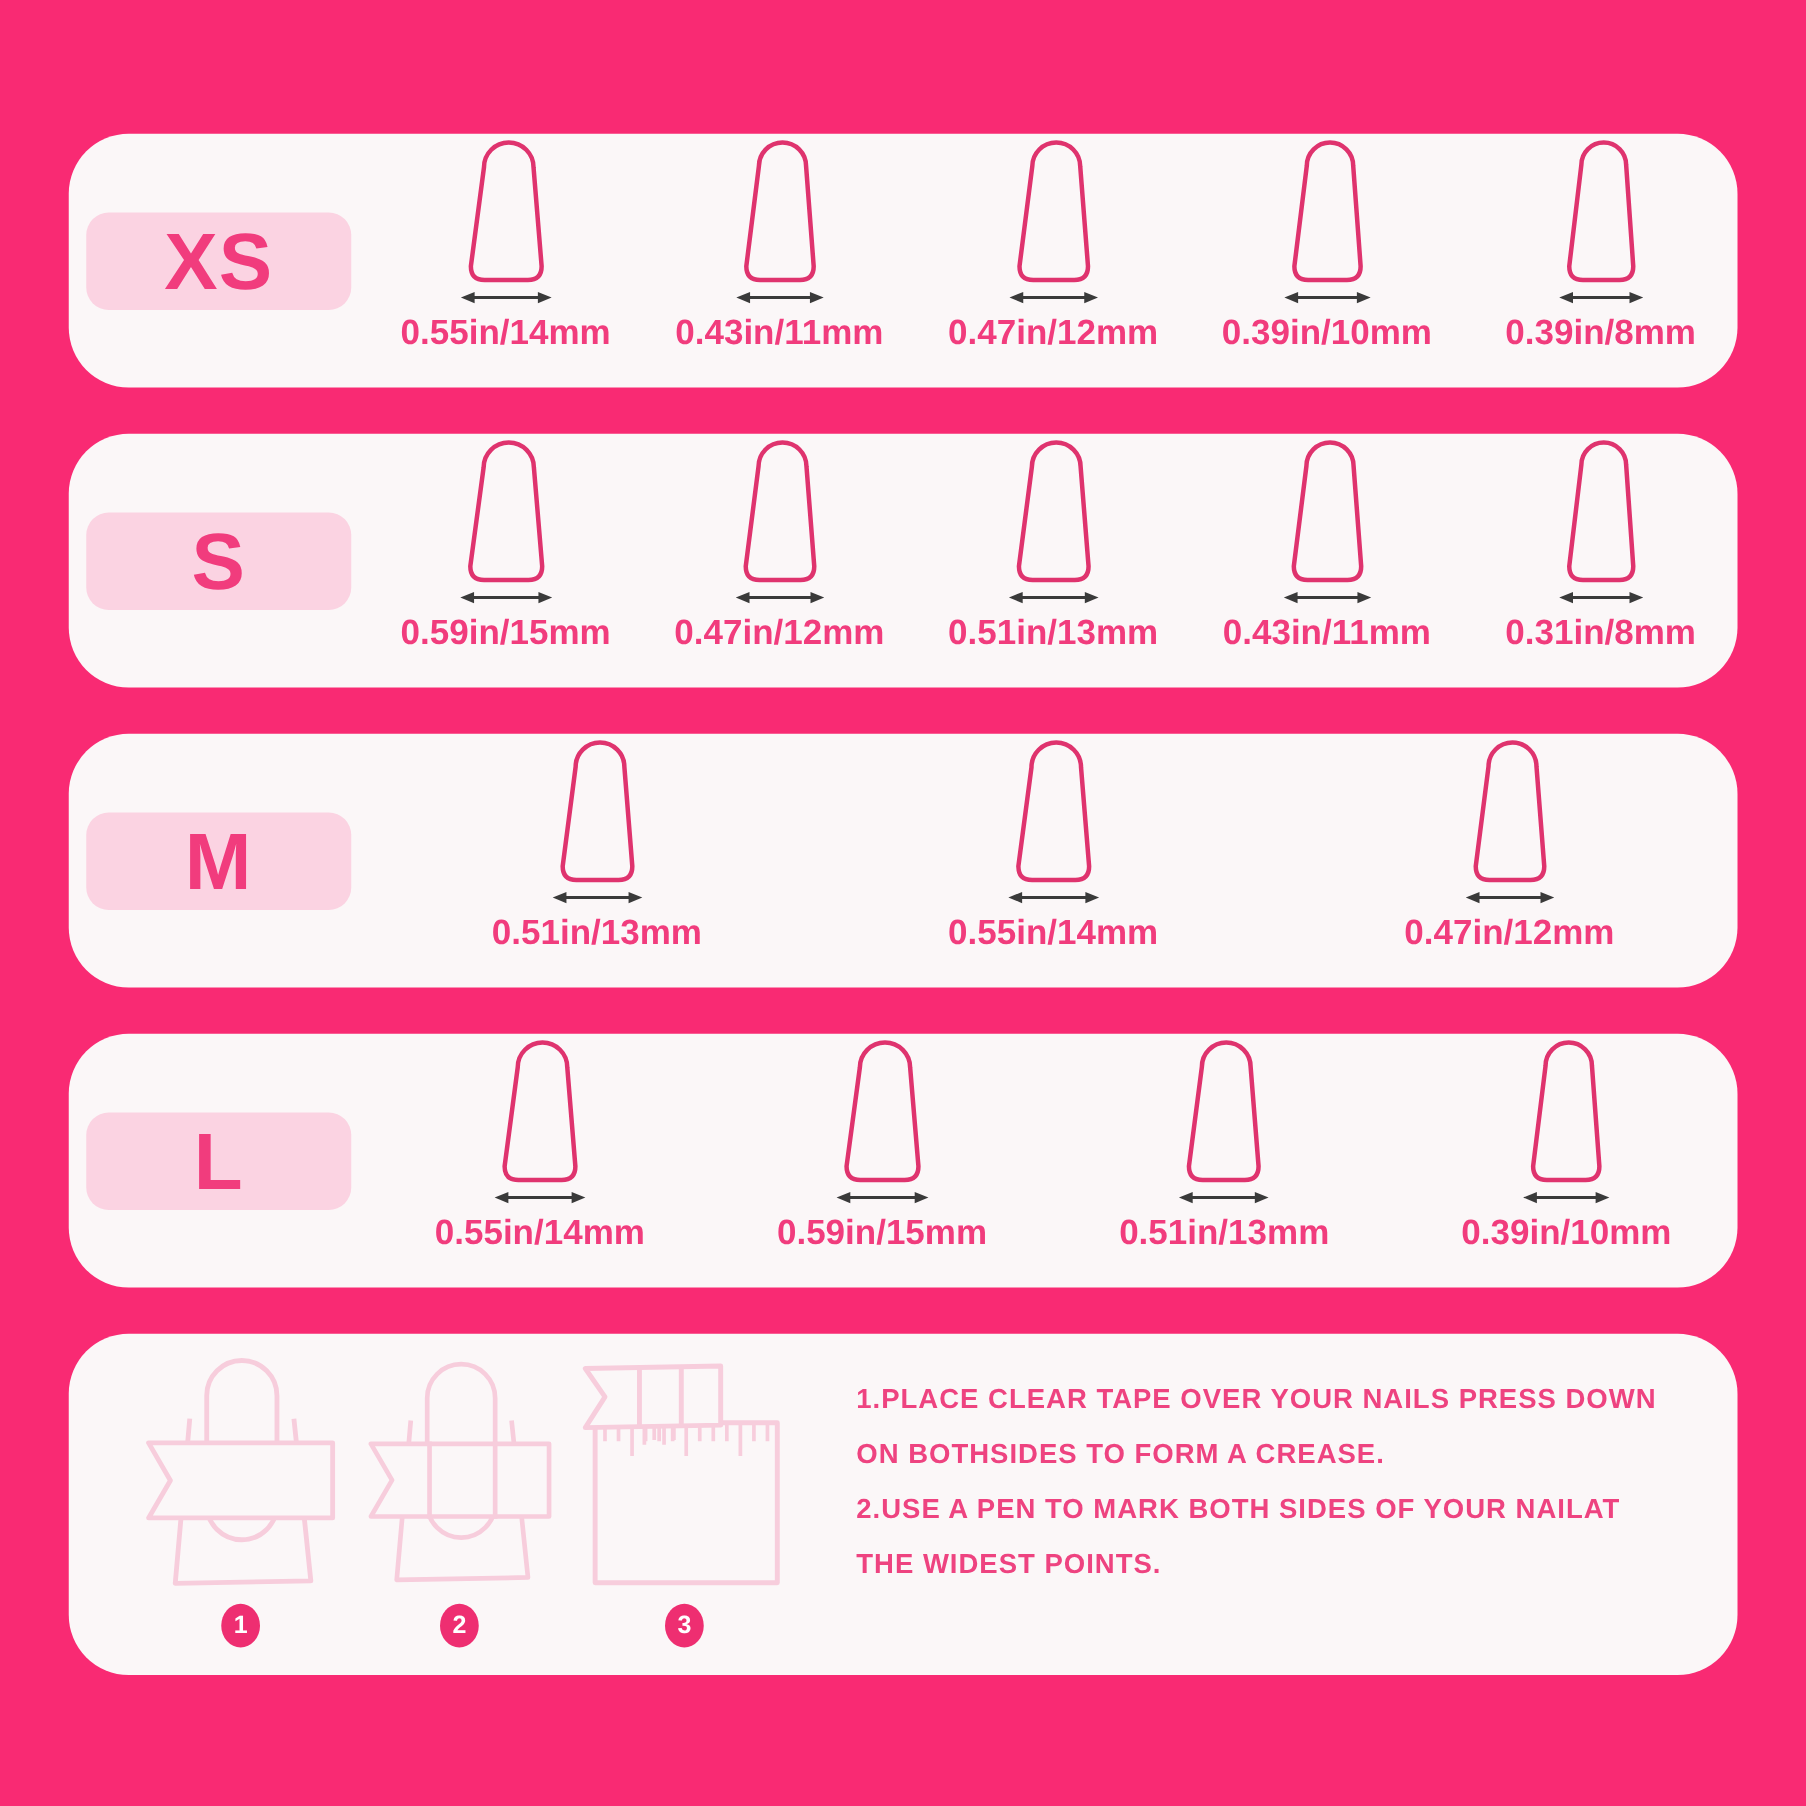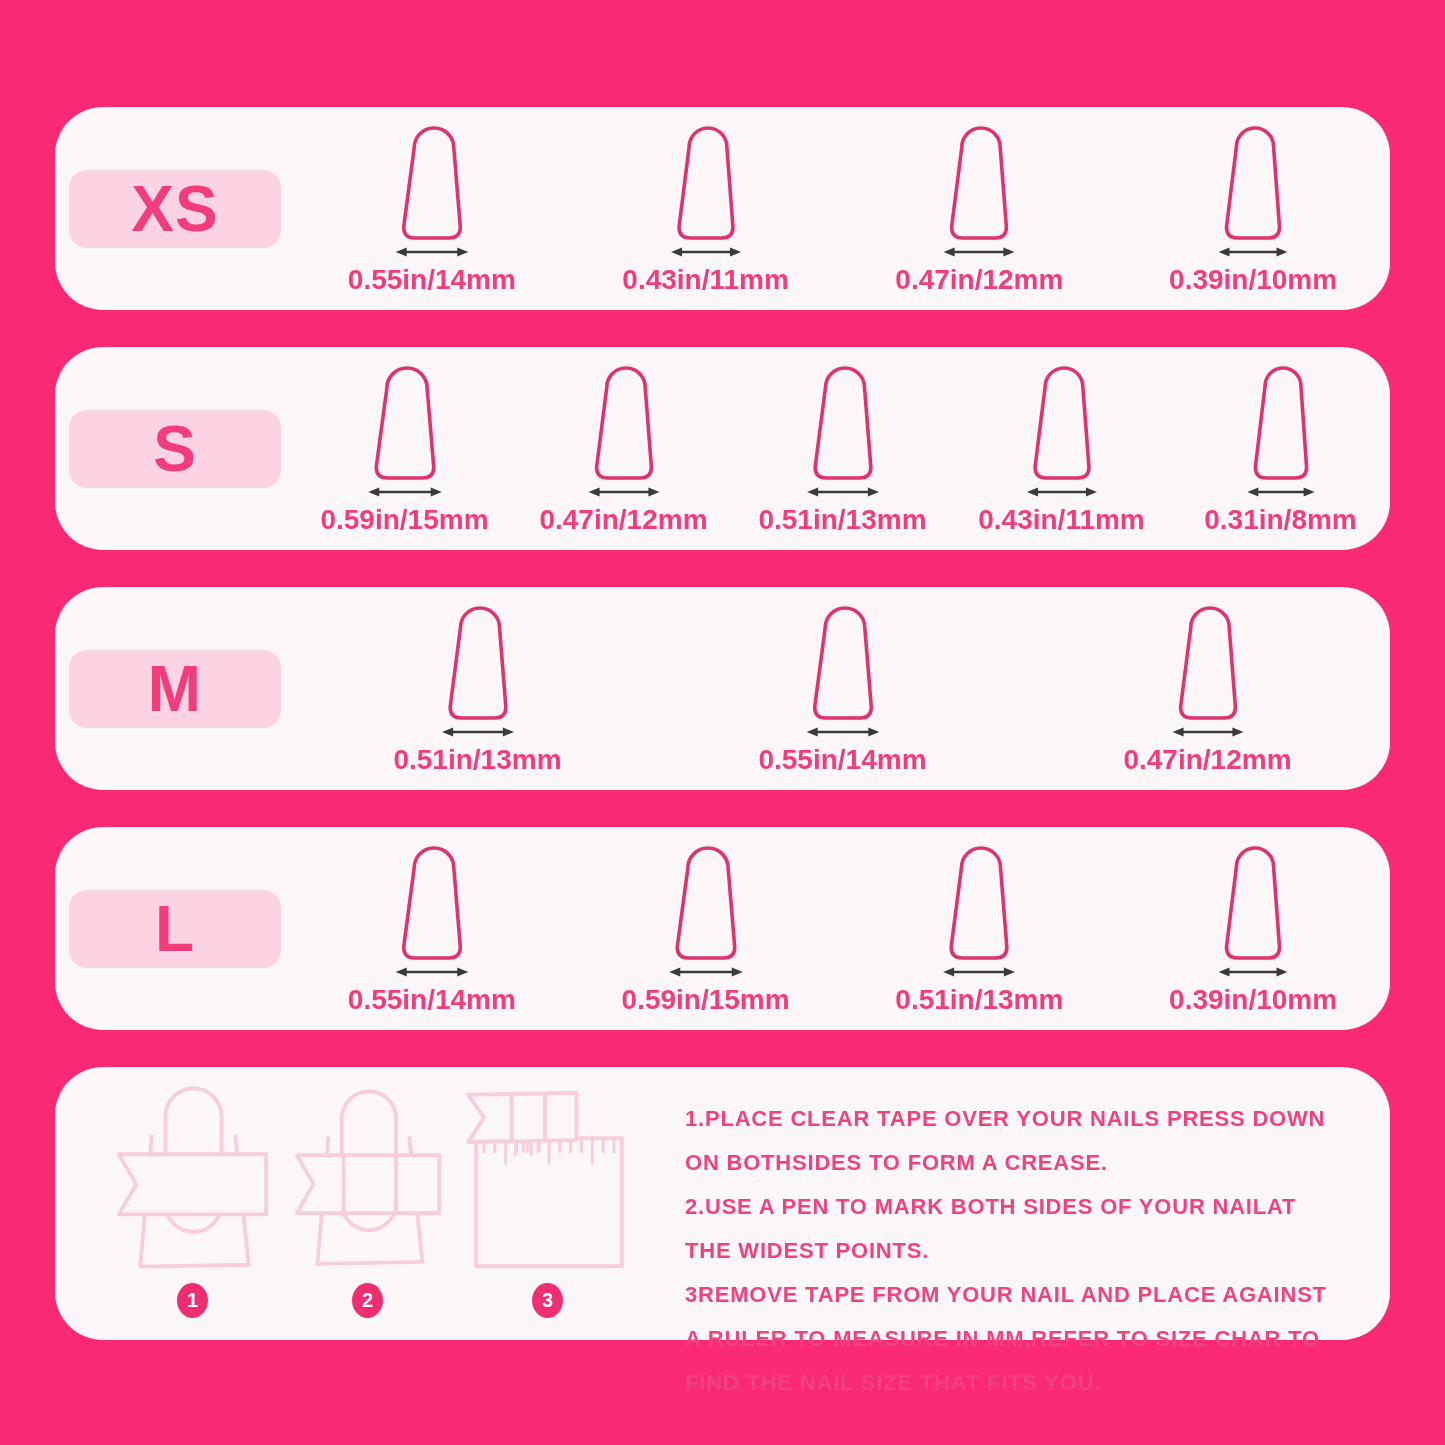--- a/index.html
+++ b/index.html
@@ -22,21 +22,21 @@
   .label-wrap{width:240px;display:flex;align-items:center;justify-content:center;flex:0 0 auto;}
   .size-badge{
     width:212px;height:78px;border-radius:18px;
     background:var(--badge-bg,#FBD3E2);
     color:var(--accent,#F13C7D);
     display:flex;align-items:center;justify-content:center;
     font-size:64px;letter-spacing:1px;
   }
   .nail-col{
     flex:1;display:flex;flex-direction:column;align-items:center;
-    justify-content:flex-end;padding-bottom:14px;
+    justify-content:flex-end;padding-bottom:28px;
   }
   .nail-col svg{display:block;}
   .measure-label{
     margin-top:2px;font-size:28px;color:var(--accent,#F13C7D);
     white-space:nowrap;
   }
   .instructions-row{
     height:273px;background:var(--panel,#FBF7F8);
     border-radius:48px;display:flex;align-items:stretch;
     padding:0;box-sizing:border-box;
@@ -106,20 +106,31 @@
           <div class="nail-col">
             <svg width="84" height="138" viewBox="0 0 84 138">
               <path d="M 15.5 103 L 25.450000000000003 22.549999999999997 A 18.549999999999997 18.549999999999997 0 0 1 62.55 22.549999999999997 L 68.5 103 Q 68.5 114 57.5 114 L 26.5 114 Q 15.5 114 15.5 103 Z" fill="none" stroke="#DF336E" stroke-width="3.6"></path>
               <g>
                 <line x1="15.5" x2="68.5" y1="128" y2="128" stroke="#3A3A3A" stroke-width="2.4"></line>
                 <path d="M 7.5 128 l 11 -4.5 v 9 Z" fill="#3A3A3A"></path>
                 <path d="M 76.5 128 l -11 -4.5 v 9 Z" fill="#3A3A3A"></path>
               </g>
             </svg>
             <div class="measure-label">0.39in/10mm</div>
+          </div>
+          <div class="nail-col">
+            <svg width="84" height="138" viewBox="0 0 84 138">
+              <path d="M 16.4 103 L 26.080000000000002 21.919999999999998 A 17.919999999999998 17.919999999999998 0 0 1 61.92 21.919999999999998 L 67.6 103 Q 67.6 114 56.599999999999994 114 L 27.4 114 Q 16.4 114 16.4 103 Z" fill="none" stroke="#DF336E" stroke-width="3.6"></path>
+              <g>
+                <line x1="16.4" x2="67.6" y1="128" y2="128" stroke="#3A3A3A" stroke-width="2.4"></line>
+                <path d="M 8.399999999999999 128 l 11 -4.5 v 9 Z" fill="#3A3A3A"></path>
+                <path d="M 75.6 128 l -11 -4.5 v 9 Z" fill="#3A3A3A"></path>
+              </g>
+            </svg>
+            <div class="measure-label">0.39in/8mm</div>
           </div>
         </div>
         <div class="size-row">
           <div class="label-wrap">
             <div class="size-badge">S</div>
           </div>
           <div class="nail-col">
             <svg width="84" height="138" viewBox="0 0 84 138">
               <path d="M 13.25 103 L 23.875 24.125 A 20.125 20.125 0 0 1 64.125 24.125 L 70.75 103 Q 70.75 114 59.75 114 L 24.25 114 Q 13.25 114 13.25 103 Z" fill="none" stroke="#DF336E" stroke-width="3.6"></path>
               <g>
@@ -321,18 +332,17 @@
               </g>
             </g>
           </svg>
           <div class="step-badge">3</div>
         </div>
 
       </div>
       <div class="instruction-text">
         <p>1.PLACE CLEAR TAPE OVER YOUR NAILS PRESS DOWN ON BOTHSIDES TO FORM A CREASE.</p>
         <p>2.USE A PEN TO MARK BOTH SIDES OF YOUR NAILAT THE WIDEST POINTS.</p>
-        <p>3REMOVE TAPE FROM YOUR NAIL AND PLACE AGAINST A RULER TO MEASURE IN MM,REFER TO SIZE CHAR TO FIND THE NAIL SIZE THAT FITS YOU.</p>
       </div>
     </div>
 
   </div>
 </div>
 
 </body></html>

